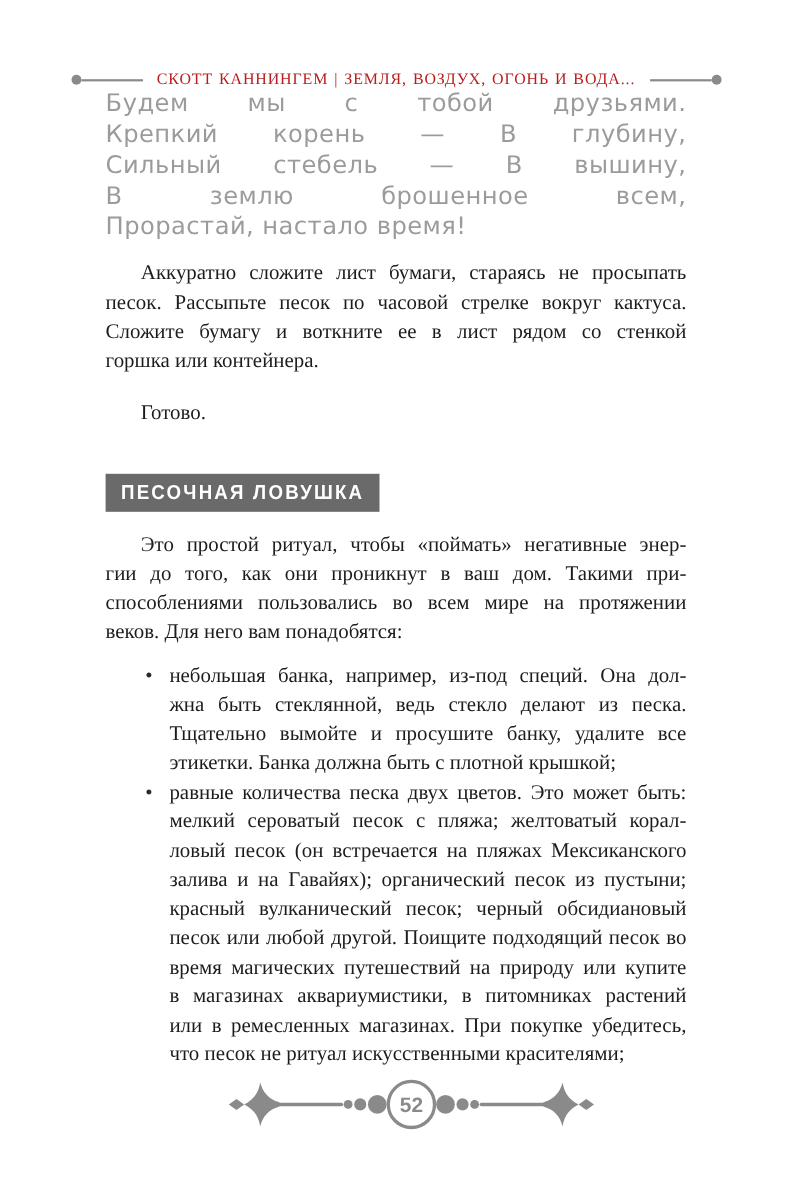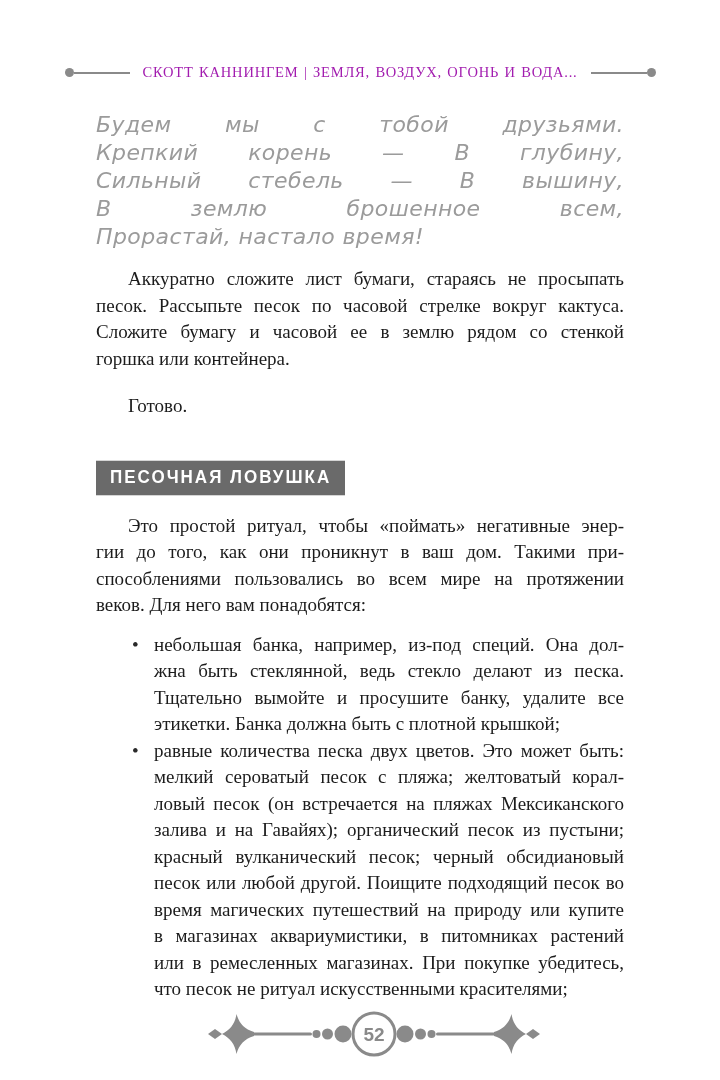--- a/index.html
+++ b/index.html
@@ -7,28 +7,28 @@
     width:720px;height:1080px;background:#ffffff;overflow:hidden;
     font-family:"Liberation Serif",serif;color:#1c1c1c;
   }
   .page{width:720px;height:1080px;position:relative;box-sizing:border-box;padding:0 96px;}
 
   
   .rheader{display:flex;align-items:center;justify-content:center;margin:0 -20px;padding-top:64px;}
   .orn-dot{width:9px;height:9px;border-radius:50%;background:#8a8a8a;flex:0 0 auto;}
   .orn-line{width:56px;height:2px;background:#8a8a8a;flex:0 0 auto;}
   .rheader-text{
-    font-size:14.5px;color:#a21caf;letter-spacing:.8px;word-spacing:1px;
+    font-size:14.5px;color:#b91c1c;letter-spacing:.8px;word-spacing:1px;
     margin:0 13px;white-space:nowrap;
   }
 
   
   .verse{
-    margin-top:30px;text-align:center;color:#9b9b9b;
-    font-family:"DejaVu Sans",sans-serif;font-style:italic;
+    text-align:center;color:#9b9b9b;
+    font-family:"DejaVu Sans",sans-serif;
     font-size:22px;line-height:28px;letter-spacing:.4px;
   }
 
   
   .bodycopy{font-size:19px;line-height:26.5px;}
   .para{margin:0;}
   .para.p1{margin-top:15px;}
   .para.p2{margin-top:19px;}
   .jline{text-align:justify;text-align-last:justify;}
   .jline.last{text-align-last:left;}
@@ -75,21 +75,21 @@
       <div class="jline">Сильный стебель — В вышину,</div>
       <div class="jline">В землю брошенное всем,</div>
       <div class="jline last">Прорастай, настало время!</div>
     </div>
 
   <div class="bodycopy">
 
     <div class="para p1">
         <div class="jline">Аккуратно сложите лист бумаги, стараясь не просыпать</div>
         <div class="jline">песок. Рассыпьте песок по часовой стрелке вокруг кактуса.</div>
-        <div class="jline">Сложите бумагу и часовой ее в землю рядом со стенкой</div>
+        <div class="jline">Сложите бумагу и воткните ее в лист рядом со стенкой</div>
         <div class="jline last">горшка или контейнера.</div>
       </div>
     <div class="tail-line">Готово.</div>
 
     <div class="banner-wrap">
       <span class="banner"><span>ПЕСОЧНАЯ ЛОВУШКА</span></span>
     </div>
 
     <div class="para p2">
         <div class="jline">Это простой ритуал, чтобы «поймать» негативные энер-</div>

